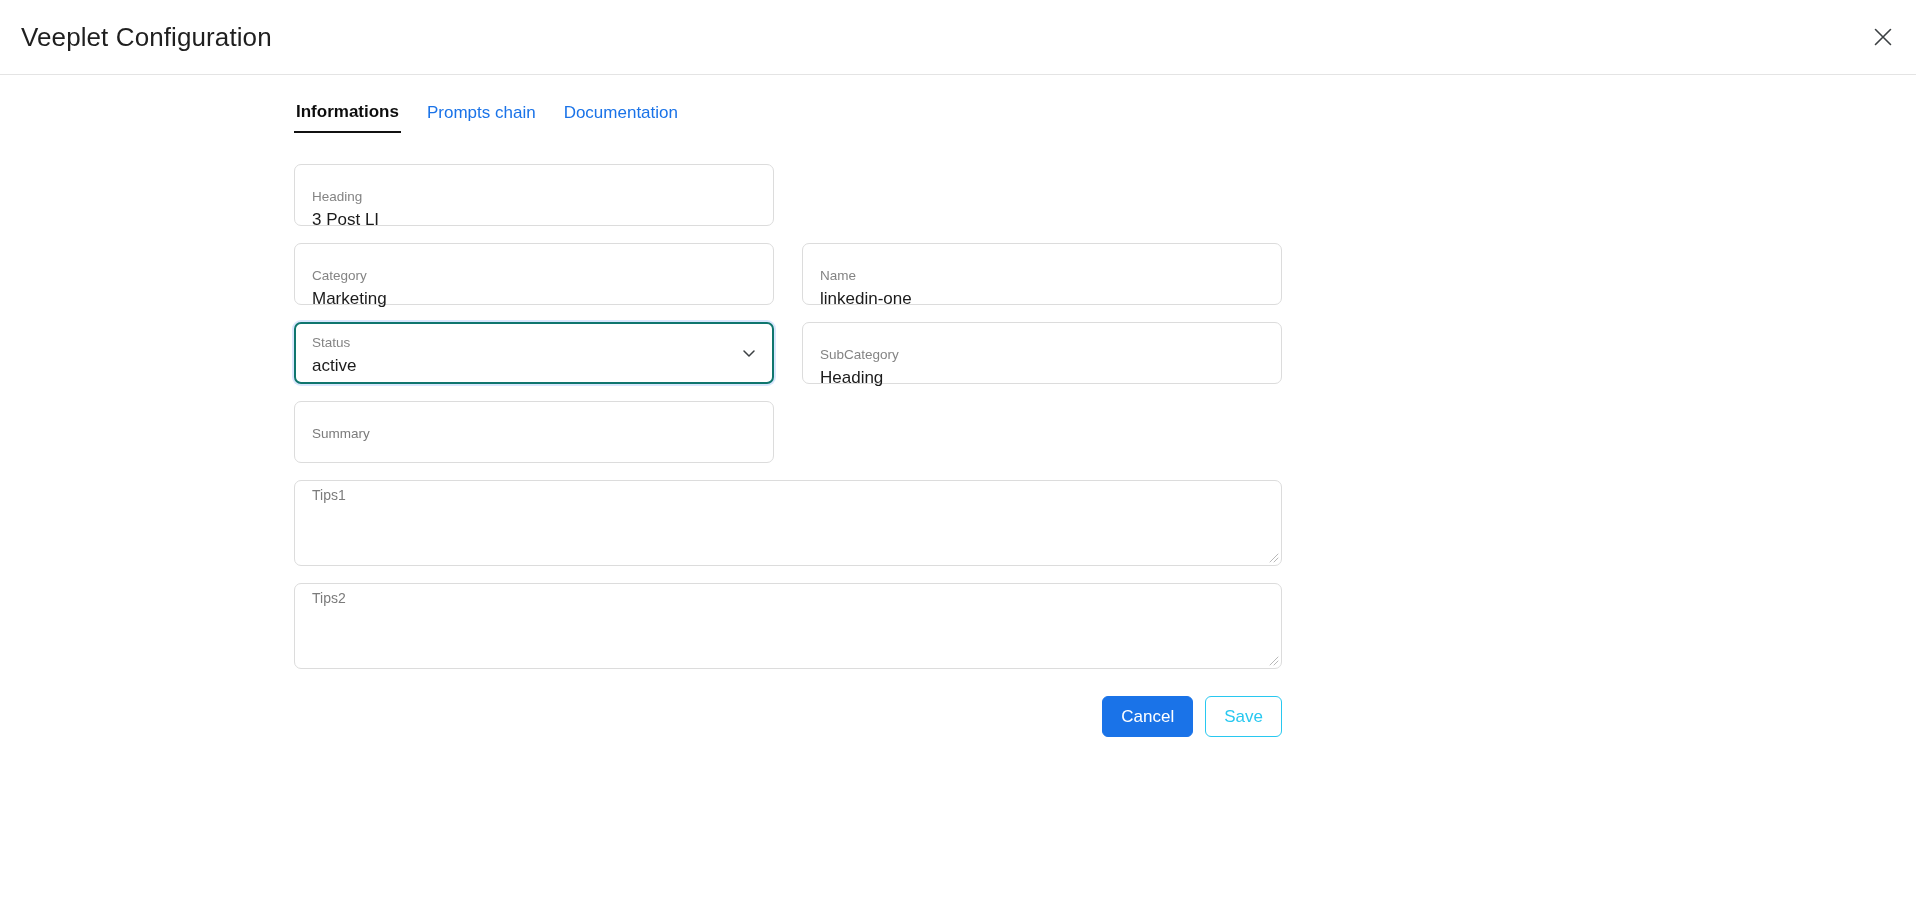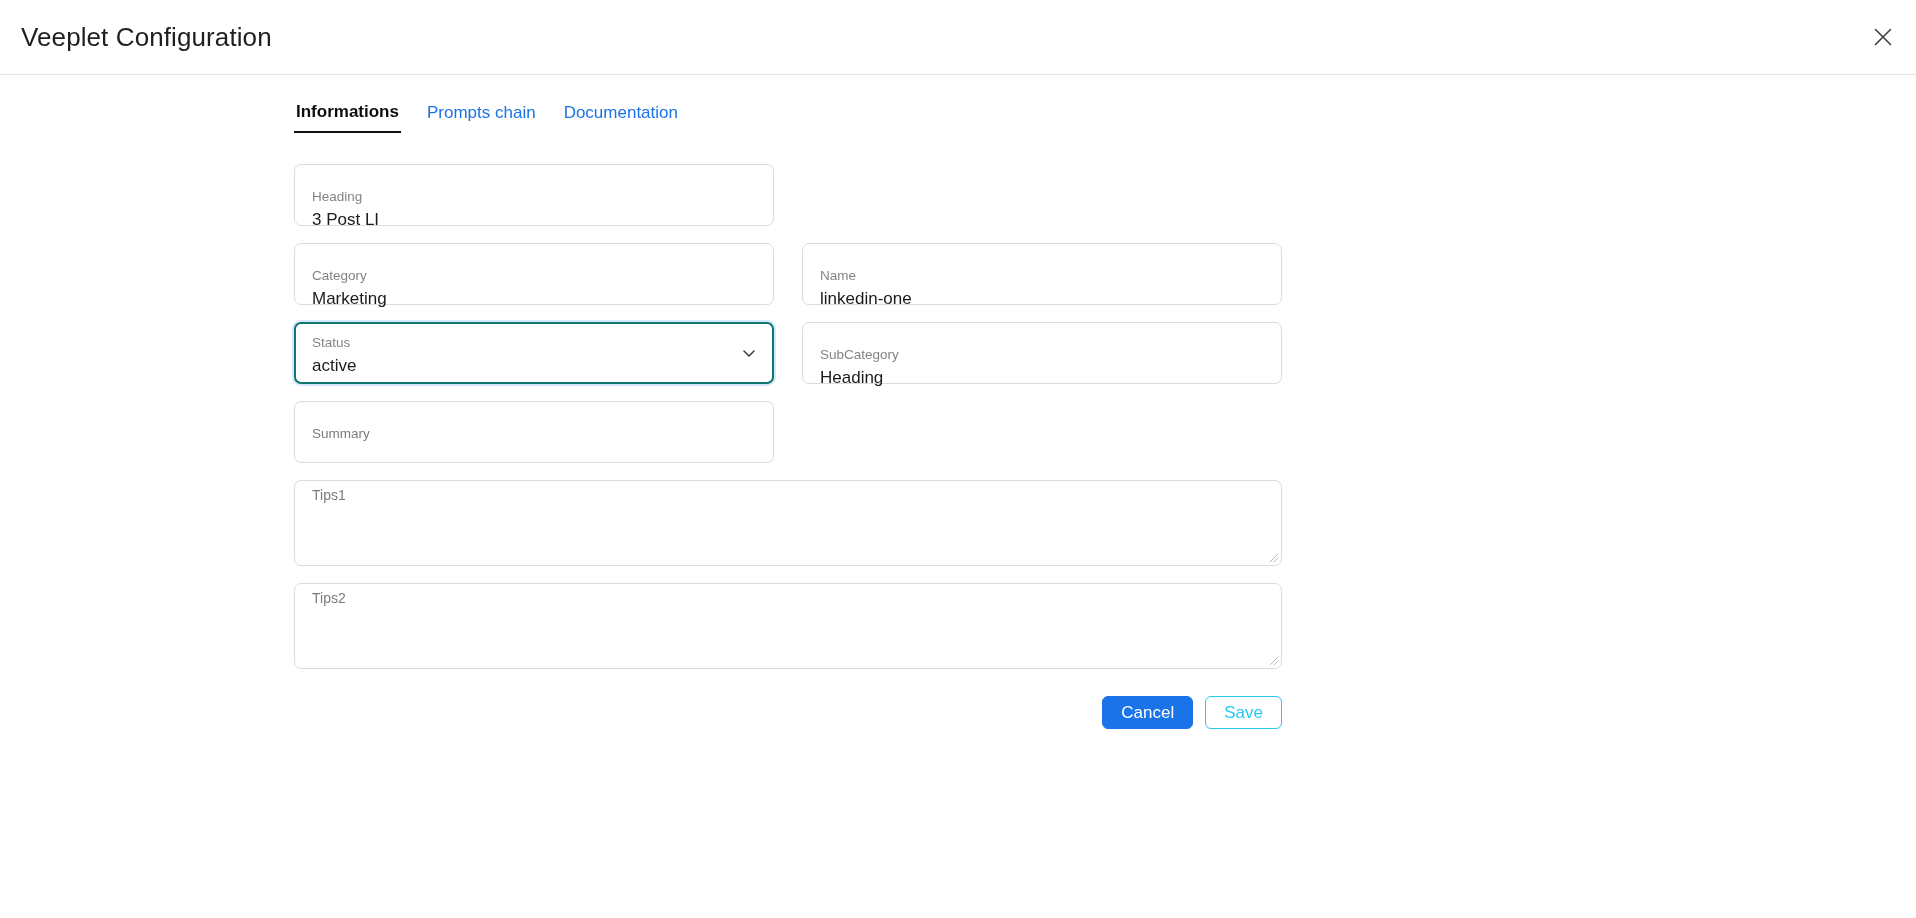--- a/index.html
+++ b/index.html
@@ -190,21 +190,21 @@
     display: flex;
     justify-content: flex-end;
     gap: 12px;
     margin-top: 27px;
   }
   .btn {
     font-size: 17px;
     font-family: inherit;
     border-radius: 6px;
     padding: 0 18px;
-    height: 33px;
+    height: 41px;
     cursor: pointer;
     line-height: 1;
   }
   .btn-cancel {
     background: #1a73e8;
     color: #ffffff;
     border: 1px solid #1a73e8;
   }
   .btn-save {
     background: #ffffff;

